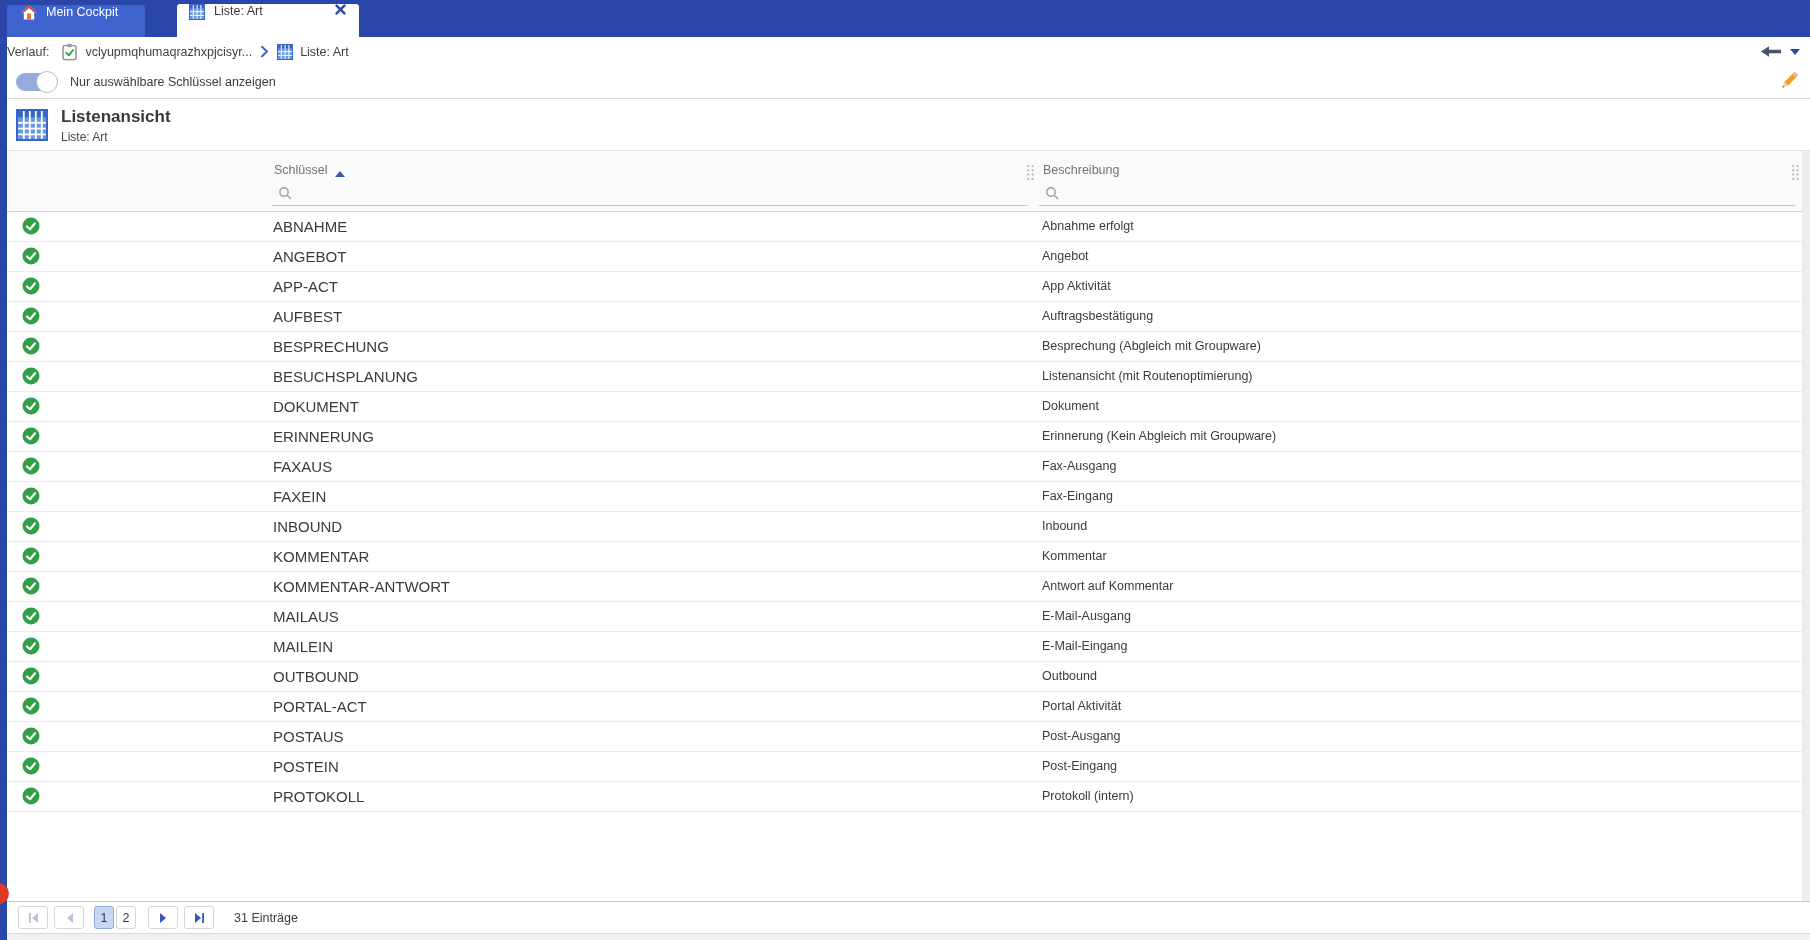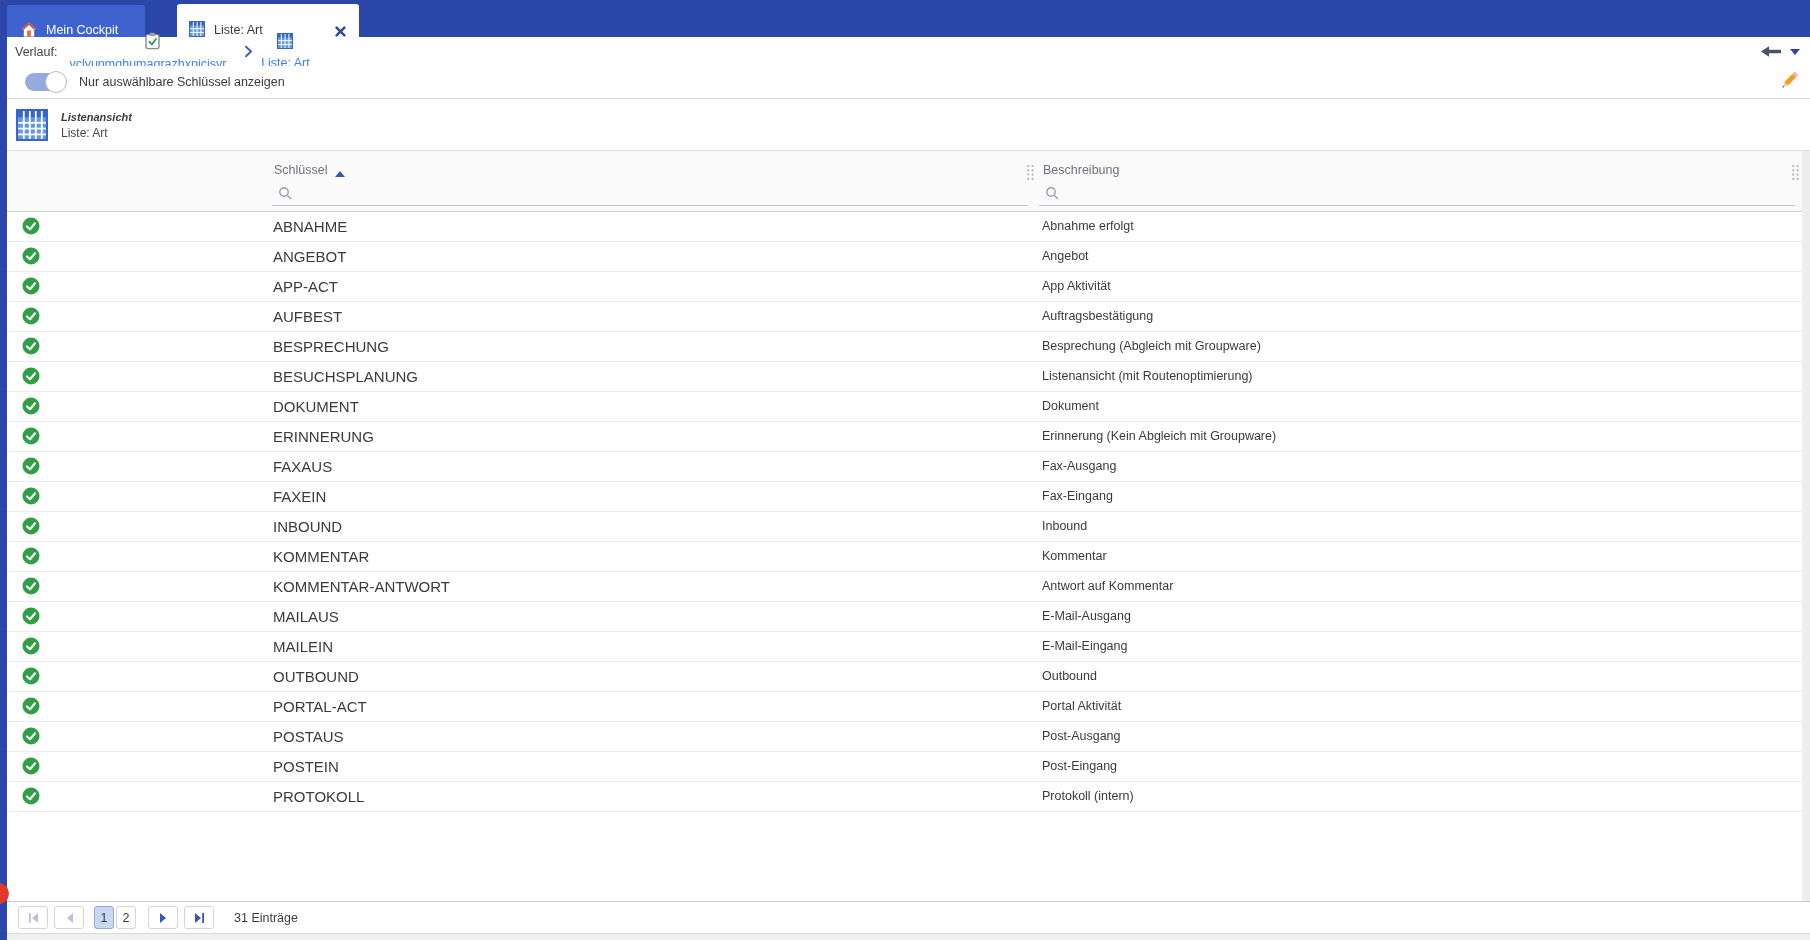--- a/index.html
+++ b/index.html
@@ -5,48 +5,48 @@
   * { margin:0; padding:0; box-sizing:border-box; }
   html,body { background:#e8e8e8; }
   .app {
     position:relative; width:1810px; height:940px; background:#fff;
     font-family:"Liberation Sans", sans-serif; overflow:hidden;
     color:var(--rowtext,#3b3b3b);
   }
   
   .topbar { position:absolute; left:0; top:0; width:1810px; height:37px; background:var(--topbar,#2a46a8); }
   .leftstrip { position:absolute; left:0; top:0; width:7px; height:940px; background:var(--topbar,#2a46a8); }
-  .tab { position:absolute; top:5px; height:32px; display:flex; align-items:flex-end; gap:9px;
+  .tab { position:absolute; top:5px; height:32px; display:flex; align-items:flex-start; gap:9px;
          border-radius:3px 3px 0 0; font-size:12.5px; cursor:default; }
   .tab-cockpit { left:7px; width:138px; background:var(--tabhl,#3e63cf); color:#fff; padding-left:14px; }
   .tab-active  { left:177px; width:182px; top:4px; height:33px; background:#fff; color:#3b3b3b; padding-left:12px; }
   .tab .close { margin-left:auto; margin-right:13px; display:flex; }
   
   .histbar { position:absolute; left:7px; top:37px; width:1803px; height:29px; background:#fff;
-             display:flex; align-items:center; padding-left:8px; font-size:12.5px; }
+             display:flex; align-items:center; font-size:12.5px; }
   .histlabel { color:#444; margin-right:12px; }
-  .crumb { display:flex; align-items:center; gap:7px; color:#3b82f6; cursor:pointer;flex-direction:column; }
+  .crumb { display:flex; align-items:center; gap:7px; color:#404040; cursor:pointer; }
   .chev { margin:0 8px; display:flex; }
   .hist-actions { margin-left:auto; margin-right:10px; display:flex; align-items:center; gap:8px; }
   .iconbtn { background:none; border:none; display:flex; align-items:center; cursor:pointer; padding:0; }
   .caret-down { width:0; height:0; border-left:5px solid transparent; border-right:5px solid transparent;
                 border-top:6px solid var(--topbar,#2a46a8); }
   
   .toolrow { position:absolute; left:7px; top:66px; width:1803px; height:33px; background:#fff;
-             border-bottom:1px solid #d8d8d8; display:flex; align-items:center; padding-left:18px; font-size:12.5px; }
+             border-bottom:1px solid #d8d8d8; display:flex; align-items:center; padding-left:9px; font-size:12.5px; }
   .switch { position:relative; width:40px; height:18px; border-radius:9px; background:#97aade; cursor:pointer; }
   .switch .knob { position:absolute; right:-2px; top:-2px; width:22px; height:22px; border-radius:50%;
                   background:#fff; border:1px solid #b9bcc2; }
   .togglelabel { margin-left:14px; color:#3b3b3b; }
   .pencilbtn { position:absolute; right:9px; top:3px; }
   
   .viewhead { position:absolute; left:7px; top:100px; width:1803px; height:51px; background:#fff;
               border-bottom:1px solid #e0e0e0; display:flex; align-items:center; padding-left:9px; }
   .viewtitle { margin-left:13px; }
-  .viewtitle .t1 { font-size:11px; font-weight:bold; color:#3a3a3a;font-style:italic; }
+  .viewtitle .t1 { font-size:17px; font-weight:bold; color:#3a3a3a; }
   .viewtitle .t2 { font-size:12px; color:#474747; margin-top:3px; }
   
   .thead { position:absolute; left:7px; top:151px; width:1796px; height:61px; background:var(--band,#fafafa);
            border-bottom:1px solid #d0d0d0; }
   .th { position:absolute; top:12px; display:flex; align-items:flex-end; gap:7px;
         font-size:12.5px; color:var(--headtext,#6d737c); cursor:pointer; }
   .th-key  { left:267px; }
   .th-desc { left:1036px; }
   .sortup { width:0; height:0; border-left:5px solid transparent; border-right:5px solid transparent;
             border-bottom:6px solid #3b55b5; }

